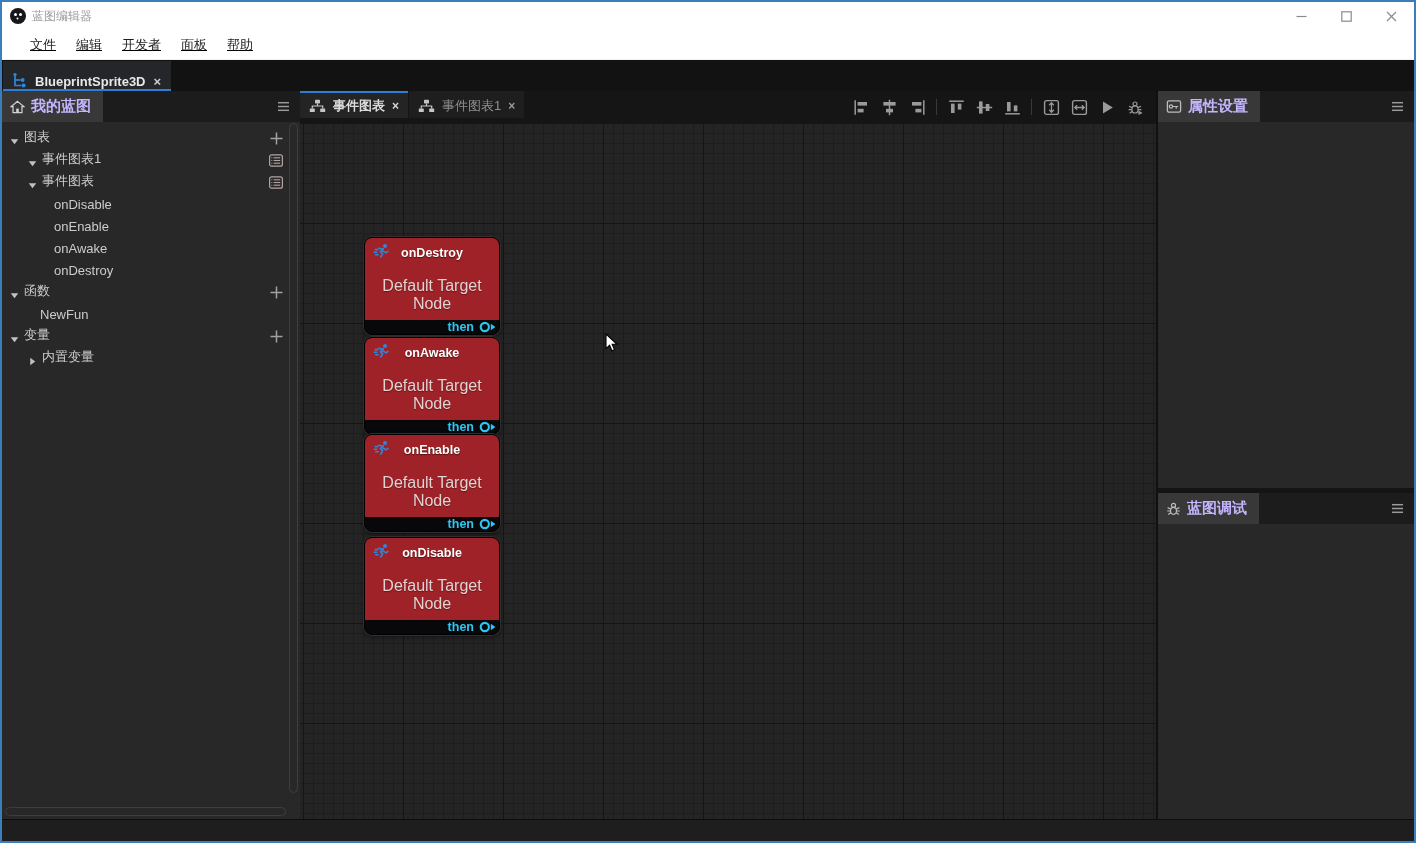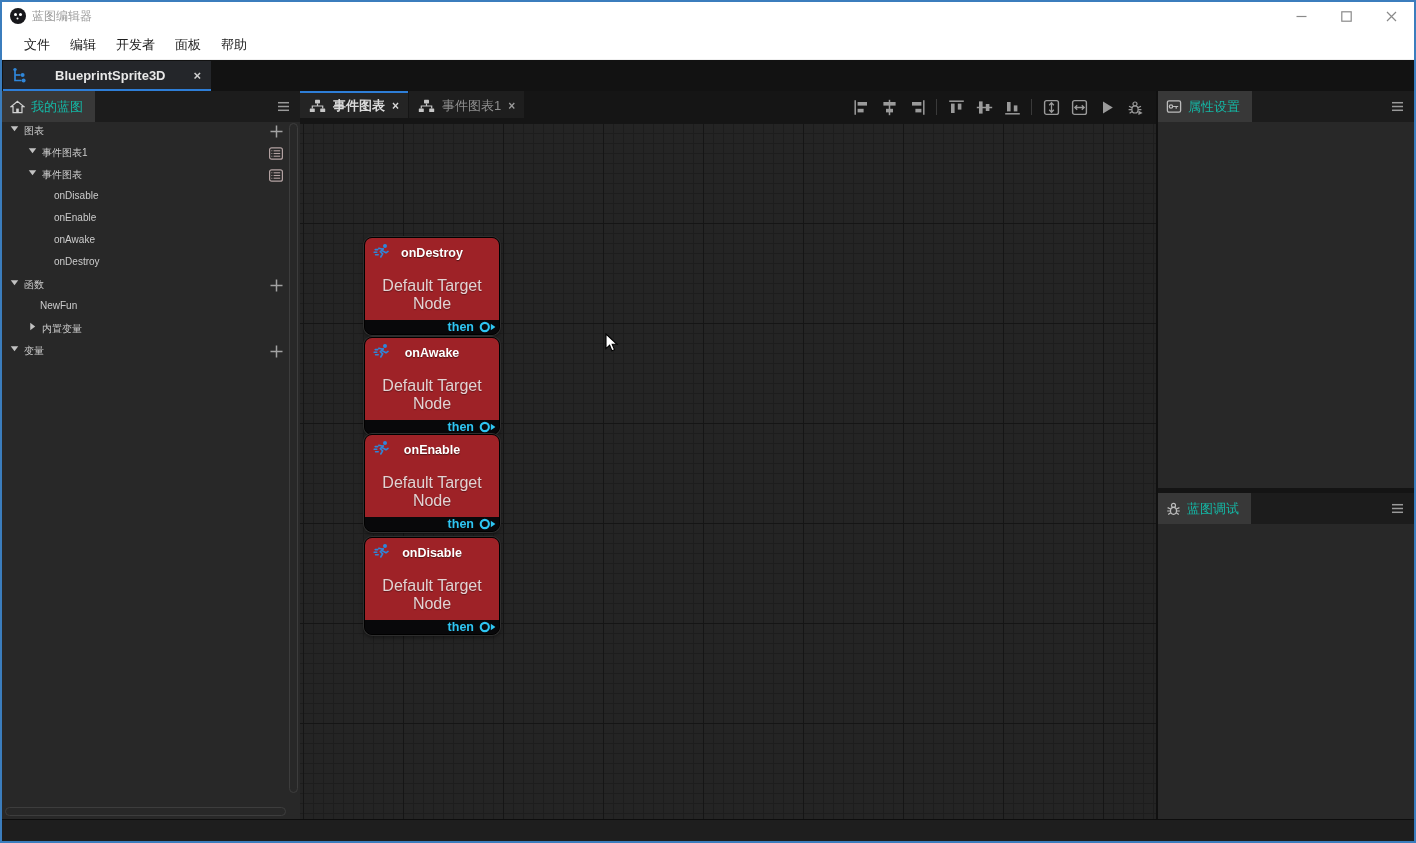--- a/index.html
+++ b/index.html
@@ -13,37 +13,37 @@
     -webkit-font-smoothing:antialiased;
   }
   
   .titlebar { height:28px; background:#ffffff; display:flex; align-items:center; flex:0 0 auto; }
   .app-icon { width:16px; height:16px; margin:0 6px 0 8px; border-radius:50%; background:#17171b; position:relative; }
   .app-icon:after { content:""; position:absolute; left:4px; top:5px; width:3px; height:3px; border-radius:50%; background:#fff; box-shadow:5px 0 0 #fff, 2px 4px 0 -0.5px #fff; }
   .app-title { font-size:12px; color:#9b9b9b; }
   .win-controls { margin-left:auto; display:flex; height:100%; }
   .win-btn { width:45px; height:100%; display:flex; align-items:center; justify-content:center; }
   
-  .menubar { height:30px; background:#ffffff; display:flex; align-items:flex-start; padding-left:12px; flex:0 0 auto; border-bottom:1px solid #f0f0f0;}
+  .menubar { height:30px; background:#ffffff; display:flex; align-items:flex-start; padding-left:18px; flex:0 0 auto; border-bottom:1px solid #f0f0f0;text-decoration:underline;}
   .menu-item { font-size:13px; color:#1e1e1e; padding:0 10px; height:100%; display:flex; align-items:center; }
   
   .doc-strip { height:31px; background:#121212; display:flex; align-items:flex-end; flex:0 0 auto; }
-  .doc-tab { height:30px; margin-left:1px; background:#24262a; display:flex; align-items:center; padding:0 10px 0 8px; border-bottom:2px solid var(--accent,#2e7ed7);gap:20px; }
+  .doc-tab { height:30px; margin-left:1px; background:#24262a; display:flex; align-items:flex-end; padding:0 10px 0 8px; border-bottom:2px solid var(--accent,#2e7ed7); }
   .doc-tab .lbl { color:#e8e8e8; font-size:13px; font-weight:bold; margin:0 8px 0 6px; }
   .doc-tab .x { color:#cfcfcf; font-size:13px; font-weight:bold; cursor:default; }
   
   .main { flex:1 1 auto; display:flex; background:#151515; min-height:0; }
   .panel-header { height:31px; background:#1c1c1c; display:flex; align-items:center; flex:0 0 auto; position:relative;}
   .panel-tab { height:31px; background:#383838; display:flex; align-items:center; padding:0 12px 0 8px; gap:6px; }
-  .panel-tab .lbl { color:#14b8a6; font-size:13px; }
+  .panel-tab .lbl { color:#c4b5fd; font-size:15px;font-weight:bold; }
   .panel-menu { margin-left:auto; padding-right:10px; display:flex; align-items:center; }
   
   .sidebar { width:298px; flex:0 0 auto; background:#282828; display:flex; flex-direction:column; position:relative; }
   .tree { padding-top:2px; position:relative; flex:1; }
-  .tree-row { height:22px; display:flex; align-items:flex-start; color:#cccccc; font-size:10px; padding-right:8px; }
+  .tree-row { height:22px; display:flex; align-items:flex-end; color:#cccccc; font-size:13px; padding-right:8px; }
   .tree-row .caret { width:14px; display:inline-flex; justify-content:flex-start; align-items:center; flex:0 0 auto; }
   .tree-row.lvl0 { padding-left:8px; }
   .tree-row.lvl1 { padding-left:26px; }
   .tree-row.lvl1.nocaret { padding-left:38px; }
   .tree-row.lvl2 { padding-left:52px; }
   .tree-action { margin-left:auto; display:flex; align-items:center; padding-right:8px; }
   .vscroll { position:absolute; right:2px; top:32px; bottom:26px; width:9px; border:1px solid #3d3d3d; border-radius:5px; }
   .hscroll { position:absolute; left:3px; right:14px; bottom:3px; height:9px; border:1px solid #3d3d3d; border-radius:5px; }
   
   .center { flex:1 1 auto; display:flex; flex-direction:column; min-width:0; border-right:2px solid #101010; }
@@ -261,45 +261,45 @@
                   <line x1="7.5" y1="1.5" x2="7.5" y2="13.5"></line>
                   <line x1="1.5" y1="7.5" x2="13.5" y2="7.5"></line>
                 </g>
               </svg>
             </span>
           </span>
         </div>
         <div class="tree-row lvl1 nocaret">
           <span>NewFun</span>
         </div>
+        <div class="tree-row lvl0">
+          <span class="caret">
+            <svg width="9" height="9" viewBox="0 0 10 10">
+              <path d="M0.8 2.5 H9.2 L5 8 Z" fill="#c2c2c2"></path>
+            </svg>
+          </span>
+          <span>变量</span>
+          <span class="tree-action">
+            <span>
+              <svg width="15" height="15" viewBox="0 0 15 15">
+                <g stroke="#a2a2a2" stroke-width="1.5">
+                  <line x1="7.5" y1="1.5" x2="7.5" y2="13.5"></line>
+                  <line x1="1.5" y1="7.5" x2="13.5" y2="7.5"></line>
+                </g>
+              </svg>
+            </span>
+          </span>
+        </div>
         <div class="tree-row lvl1">
           <span class="caret">
             <svg width="9" height="9" viewBox="0 0 10 10">
               <path d="M2.5 0.8 L8 5 L2.5 9.2 Z" fill="#c2c2c2"></path>
             </svg>
           </span>
           <span>内置变量</span>
-        </div>
-        <div class="tree-row lvl0">
-          <span class="caret">
-            <svg width="9" height="9" viewBox="0 0 10 10">
-              <path d="M0.8 2.5 H9.2 L5 8 Z" fill="#c2c2c2"></path>
-            </svg>
-          </span>
-          <span>变量</span>
-          <span class="tree-action">
-            <span>
-              <svg width="15" height="15" viewBox="0 0 15 15">
-                <g stroke="#a2a2a2" stroke-width="1.5">
-                  <line x1="7.5" y1="1.5" x2="7.5" y2="13.5"></line>
-                  <line x1="1.5" y1="7.5" x2="13.5" y2="7.5"></line>
-                </g>
-              </svg>
-            </span>
-          </span>
         </div>
       </div>
     <div class="vscroll"></div>
     <div class="hscroll"></div>
   </div>
 
   <div class="center">
     <div class="graph-tabbar">
       <div id="graph-tabs" style="display:flex;align-items:flex-start;">
           <div class="graph-tab active">

